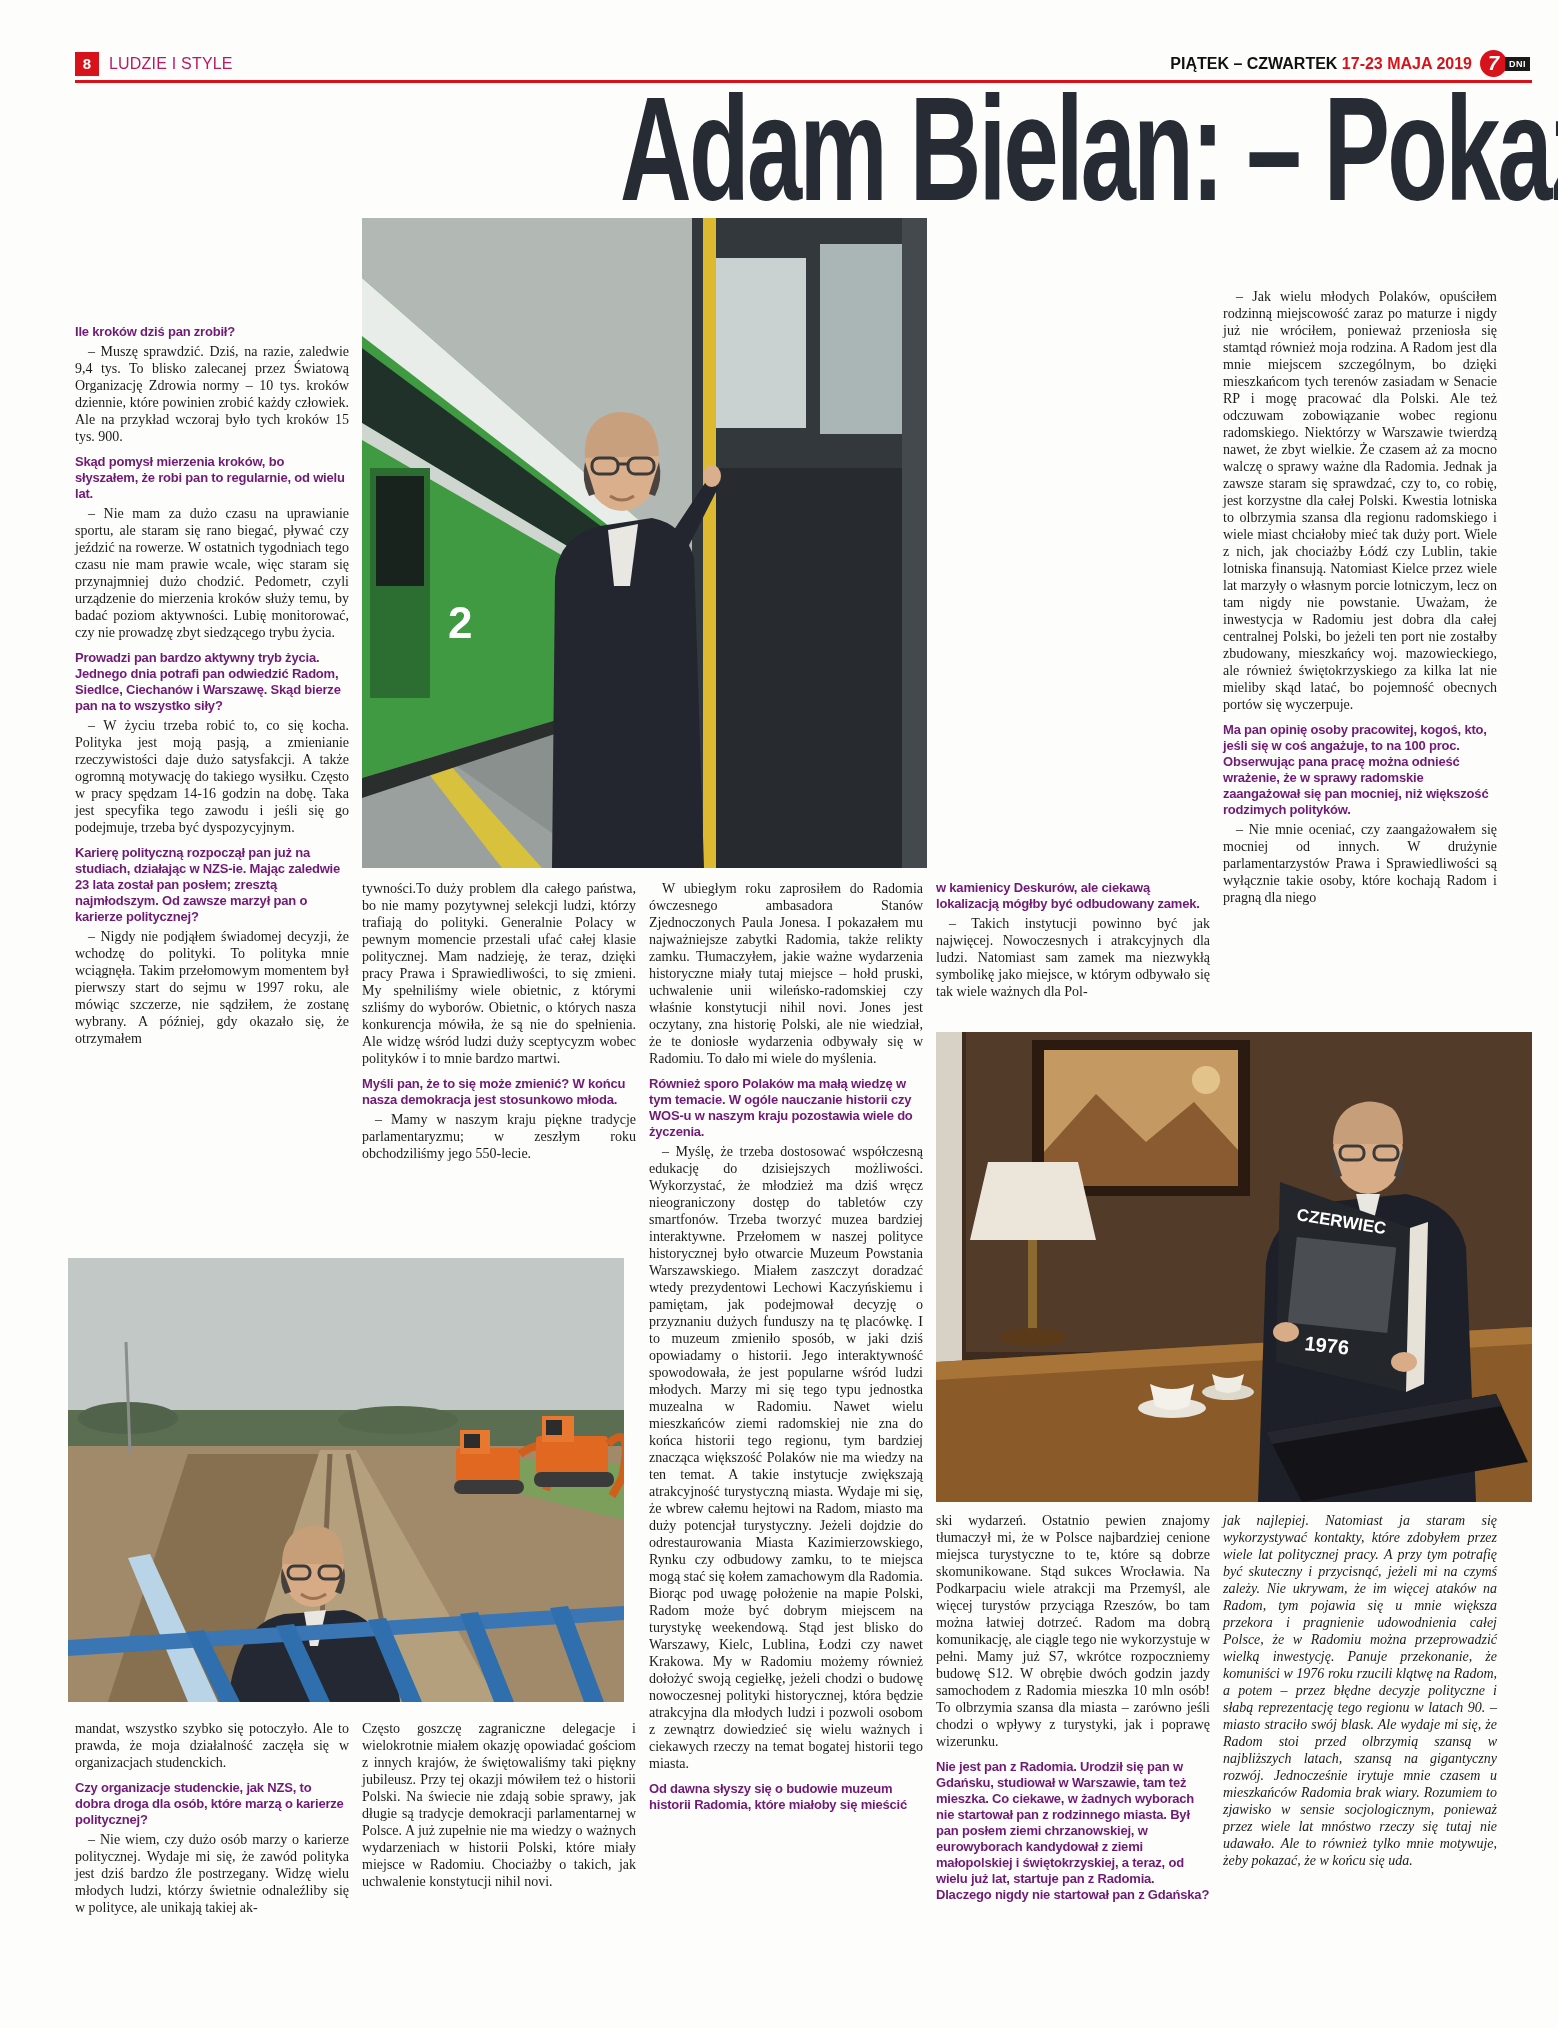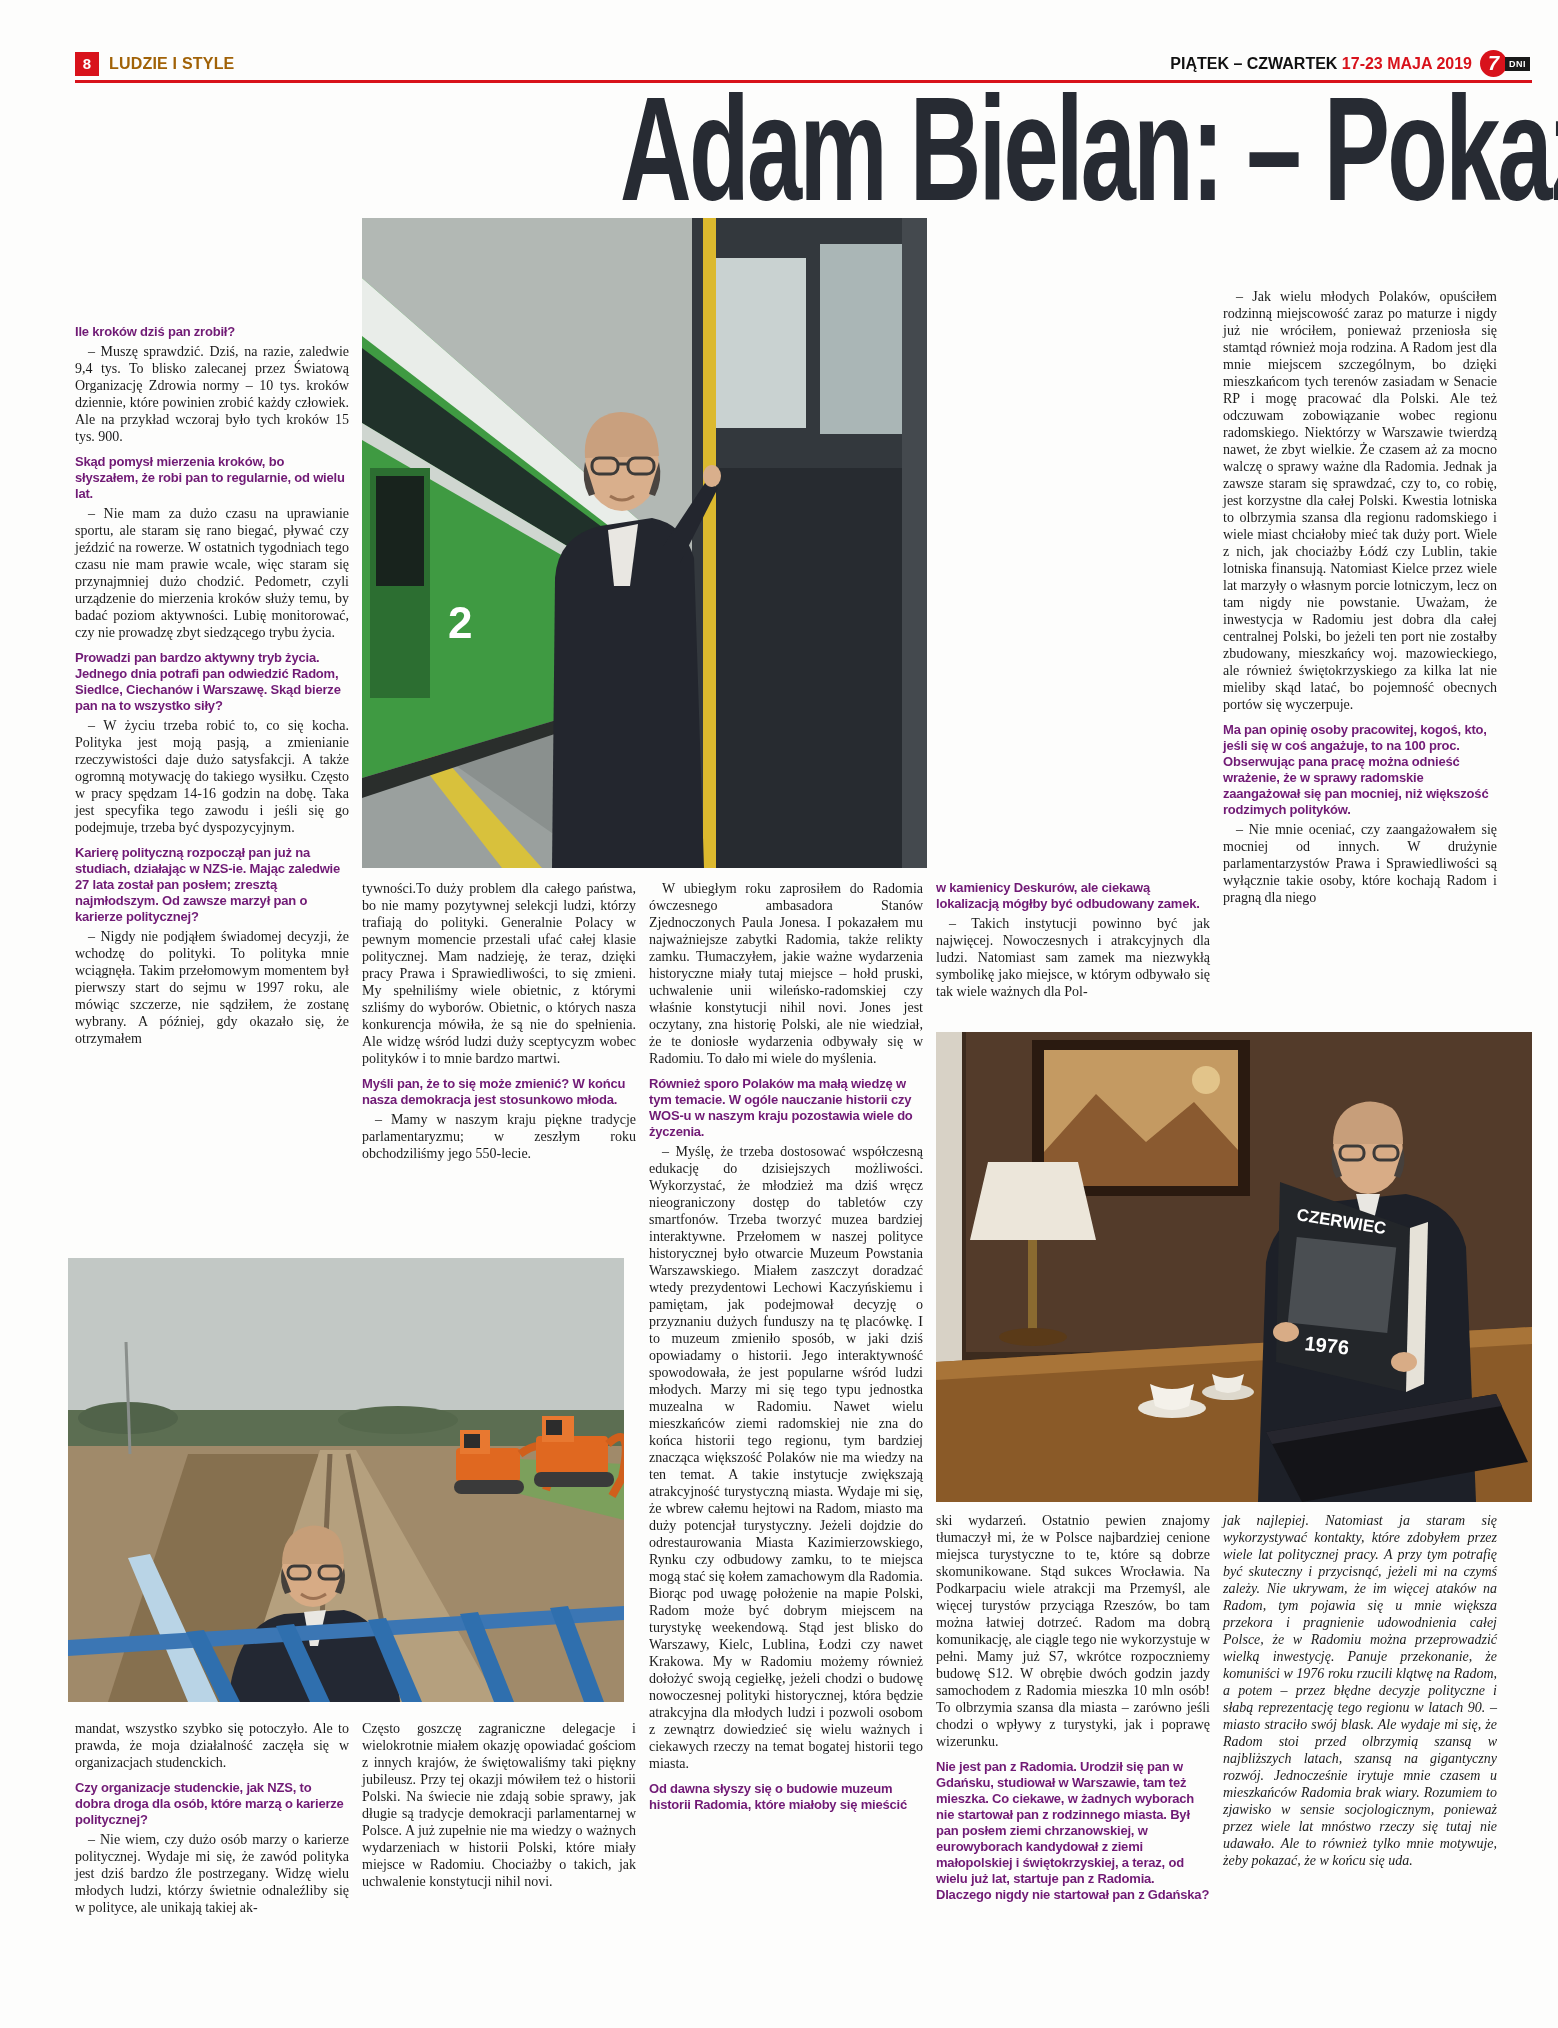--- a/index.html
+++ b/index.html
@@ -2,22 +2,22 @@
 <html><head>
 <meta charset="utf-8">
 <style>
   html,body{margin:0;padding:0;background:#888;}
   #page{position:relative;width:1558px;height:2028px;background:#fdfdfc;margin:0 auto;overflow:hidden;
         font-family:"Liberation Serif",serif;color:#1b1b1b;}
   
   #kicker{position:absolute;left:75px;top:52px;width:1457px;height:26px;}
   #pagenum{position:absolute;left:0;top:0;width:24px;height:24px;background:#d8121b;color:#fff;
            font-family:"Liberation Sans",sans-serif;font-weight:bold;font-size:15px;text-align:center;line-height:24px;}
-  #section{position:absolute;left:34px;top:3px;font-family:"Liberation Sans",sans-serif;font-weight:bold;
-           font-size:16px;letter-spacing:.2px;color:#a16207;}
+  #section{position:absolute;left:34px;top:3px;font-family:"Liberation Sans",sans-serif;font-weight:normal;
+           font-size:16px;letter-spacing:.2px;color:#be185d;}
   #dateline{position:absolute;right:60px;top:3px;font-family:"Liberation Sans",sans-serif;font-weight:bold;font-size:16px;color:#111;text-align:center;}
   #dateline .red{color:#d8121b;}
   #logo7{position:absolute;right:0;top:-2px;width:52px;height:28px;}
   #logo7 .circle{position:absolute;left:0;top:0;width:27px;height:27px;border-radius:50%;background:#d8121b;
            color:#fff;font-family:"Liberation Sans",sans-serif;font-weight:bold;font-size:20px;text-align:center;line-height:26px;font-style:italic;}
   #logo7 .dni{position:absolute;left:25px;top:7px;background:#1a1a1a;color:#fff;font-family:"Liberation Sans",sans-serif;
            font-weight:bold;font-size:9px;padding:2px 4px;letter-spacing:.5px;}
   #redrule{position:absolute;left:75px;top:80px;width:1457px;height:3px;background:#d8121b;}
   
   #headline{position:absolute;left:75px;top:74px;width:1457px;height:150px;text-align:right;white-space:nowrap;}
@@ -227,21 +227,21 @@
     </svg>
   </figure>
 
   <div class="tcol" id="col1-top">
       <p class="q">Ile kroków dziś pan zrobił?</p>
       <p class="a">– Muszę sprawdzić. Dziś, na razie, zaledwie 9,4 tys. To blisko zalecanej przez Światową Organizację Zdrowia normy – 10 tys. kroków dziennie, które powinien zrobić każdy człowiek. Ale na przykład wczoraj było tych kroków 15 tys. 900.</p>
       <p class="q">Skąd pomysł mierzenia kroków, bo słyszałem, że robi pan to regularnie, od wielu lat.</p>
       <p class="a">– Nie mam za dużo czasu na uprawianie sportu, ale staram się rano biegać, pływać czy jeździć na rowerze. W ostatnich tygodniach tego czasu nie mam prawie wcale, więc staram się przynajmniej dużo chodzić. Pedometr, czyli urządzenie do mierzenia kroków służy temu, by badać poziom aktywności. Lubię monitorować, czy nie prowadzę zbyt siedzącego trybu życia.</p>
       <p class="q">Prowadzi pan bardzo aktywny tryb życia. Jednego dnia potrafi pan odwiedzić Radom, Siedlce, Ciechanów i Warszawę. Skąd bierze pan na to wszystko siły?</p>
       <p class="a">– W życiu trzeba robić to, co się kocha. Polityka jest moją pasją, a zmienianie rzeczywistości daje dużo satysfakcji. A także ogromną motywację do takiego wysiłku. Często w pracy spędzam 14-16 godzin na dobę. Taka jest specyfika tego zawodu i jeśli się go podejmuje, trzeba być dyspozycyjnym.</p>
-      <p class="q">Karierę polityczną rozpoczął pan już na studiach, działając w NZS-ie. Mając zaledwie 27 lata został pan posłem; zresztą najmłodszym. Od zawsze marzył pan o karierze politycznej?</p>
+      <p class="q">Karierę polityczną rozpoczął pan już na studiach, działając w NZS-ie. Mając zaledwie 23 lata został pan posłem; zresztą najmłodszym. Od zawsze marzył pan o karierze politycznej?</p>
       <p class="a">– Nigdy nie podjąłem świadomej decyzji, że wchodzę do polityki. To polityka mnie wciągnęła. Takim przełomowym momentem był pierwszy start do sejmu w 1997 roku, ale mówiąc szczerze, nie sądziłem, że zostanę wybrany. A później, gdy okazało się, że otrzymałem</p>
     </div>
   <div class="tcol" id="col1-bottom">
       <p class="ac">mandat, wszystko szybko się potoczyło. Ale to prawda, że moja działalność zaczęła się w organizacjach studenckich.</p>
       <p class="q">Czy organizacje studenckie, jak NZS, to dobra droga dla osób, które marzą o karierze politycznej?</p>
       <p class="a">– Nie wiem, czy dużo osób marzy o karierze politycznej. Wydaje mi się, że zawód polityka jest dziś bardzo źle postrzegany. Widzę wielu młodych ludzi, którzy świetnie odnaleźliby się w polityce, ale unikają takiej ak-</p>
     </div>
   <div class="tcol" id="col2-top">
       <p class="ac">tywności.To duży problem dla całego państwa, bo nie mamy pozytywnej selekcji ludzi, którzy trafiają do polityki. Generalnie Polacy w pewnym momencie przestali ufać całej klasie politycznej. Mam nadzieję, że teraz, dzięki pracy Prawa i Sprawiedliwości, to się zmieni. My spełniliśmy wiele obietnic, z którymi szliśmy do wyborów. Obietnic, o których nasza konkurencja mówiła, że są nie do spełnienia. Ale widzę wśród ludzi duży sceptycyzm wobec polityków i to mnie bardzo martwi.</p>
       <p class="q">Myśli pan, że to się może zmienić? W końcu nasza demokracja jest stosunkowo młoda.</p>

